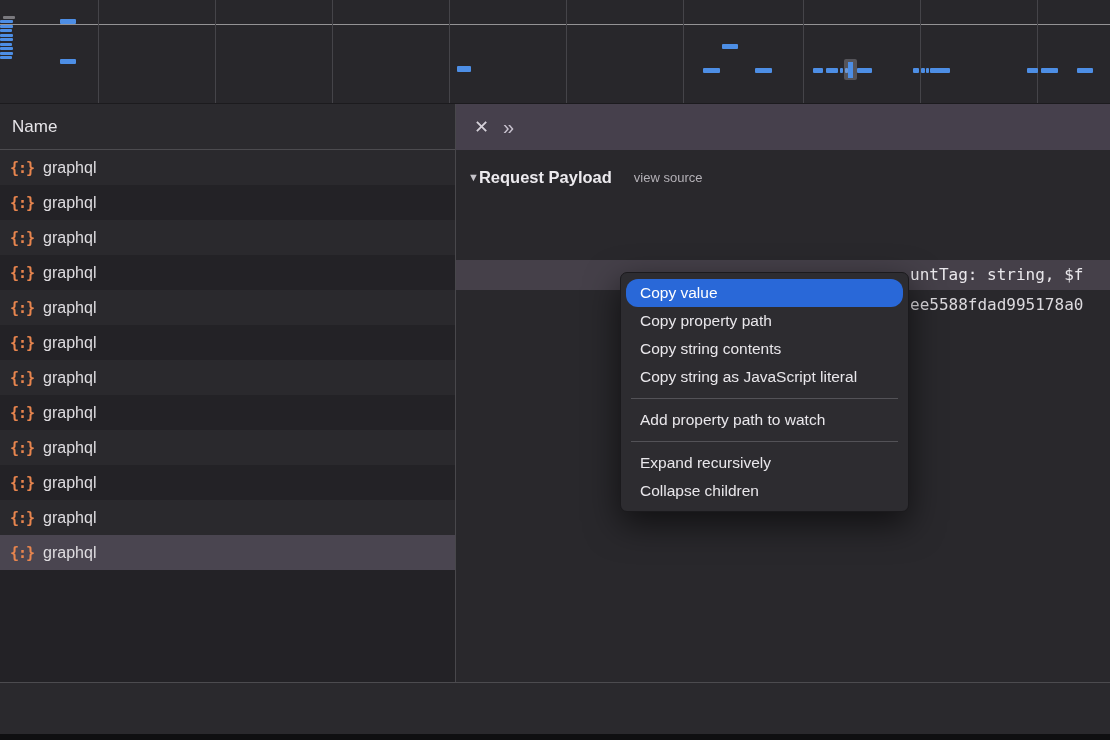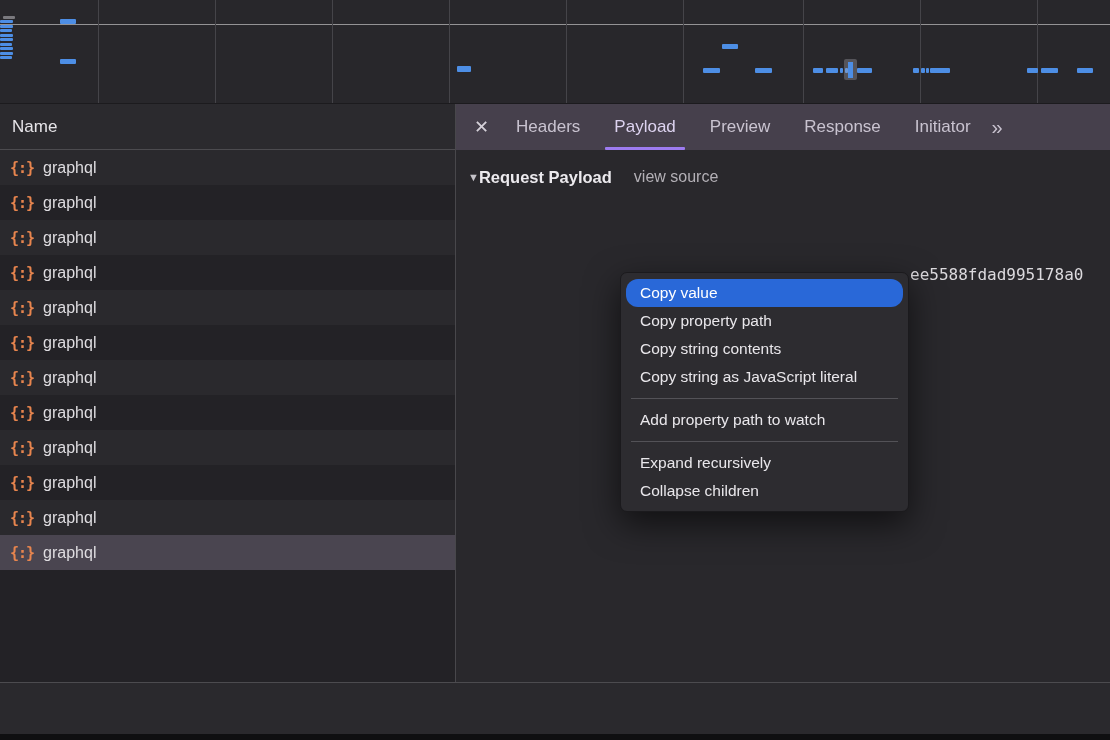--- a/index.html
+++ b/index.html
@@ -39,21 +39,21 @@
   .tab{display:flex;align-items:center;padding:0 17px;position:relative;height:100%;}
   .tab.active{color:#ddd3f0;}
   .tab.active::after{content:"";position:absolute;left:8px;right:8px;bottom:0;height:3px;
                      background:#9d7bf0;border-radius:1px;}
   .more-tabs{margin-left:4px;color:#c9c3d0;font-size:20px;}
 
   .section-row{position:absolute;left:0;top:58px;height:30px;display:flex;align-items:center;
                padding-left:12px;color:#eceaee;}
   .tri{font-size:11px;color:#c5c3c9;}
   .section-title{font-weight:bold;font-size:16.5px;}
-  .view-source{margin-left:22px;color:#b3b0b6;font-size:16px;}
+  .view-source{margin-left:22px;color:#b3b0b6;font-size:13px;}
 
   .tree{position:absolute;left:0;top:96px;width:654px;font-family:"DejaVu Sans Mono",monospace;
         font-size:16px;color:#dcdade;}
   .tline{position:relative;height:30px;line-height:30px;white-space:pre;overflow:hidden;box-sizing:border-box;}
   .tline.root{padding-left:14px;}
   .tline.child{padding-left:52px;}
   .tline.vars{padding-left:38px;text-decoration:underline;}
   .tline.query{background:#454049;color:#e9e7eb;}
   .rfrag{position:absolute;left:454px;top:0;}
 
@@ -174,42 +174,39 @@
           <span>graphql</span>
         </div>
       </div>
   </div>
 
   <div class="v-divider"></div>
 
   <div class="right-pane">
     <div class="tab-bar">
       <span class="close-btn">✕</span>
-      <div class="tabs" id="tabs">
-          <div class="tab">Headers</div>
-          <div class="tab active">Payload</div>
-          <div class="tab">Preview</div>
-          <div class="tab">Response</div>
-          <div class="tab">Initiator</div>
-        </div>
       <span class="more-tabs">»</span>
     </div>
 
     <div class="section-row">
       <span class="tri">▼</span>
         <span class="section-title">Request Payload</span>
       <span class="view-source">view source</span>
     </div>
 
     <div class="tree">
       <div class="tline root">
         
       </div>
       <div class="tline child">
         
+      </div>
+      <div class="tline child query">
+        
+        <span class="rfrag">untTag: string, $f</span>
       </div>
       <div class="tline vars">
         
         <span class="rfrag">ee5588fdad995178a0</span>
       </div>
     </div>
   </div>
 
   <div class="context-menu" id="context-menu">
       <div class="menu-item highlighted">Copy value</div>

